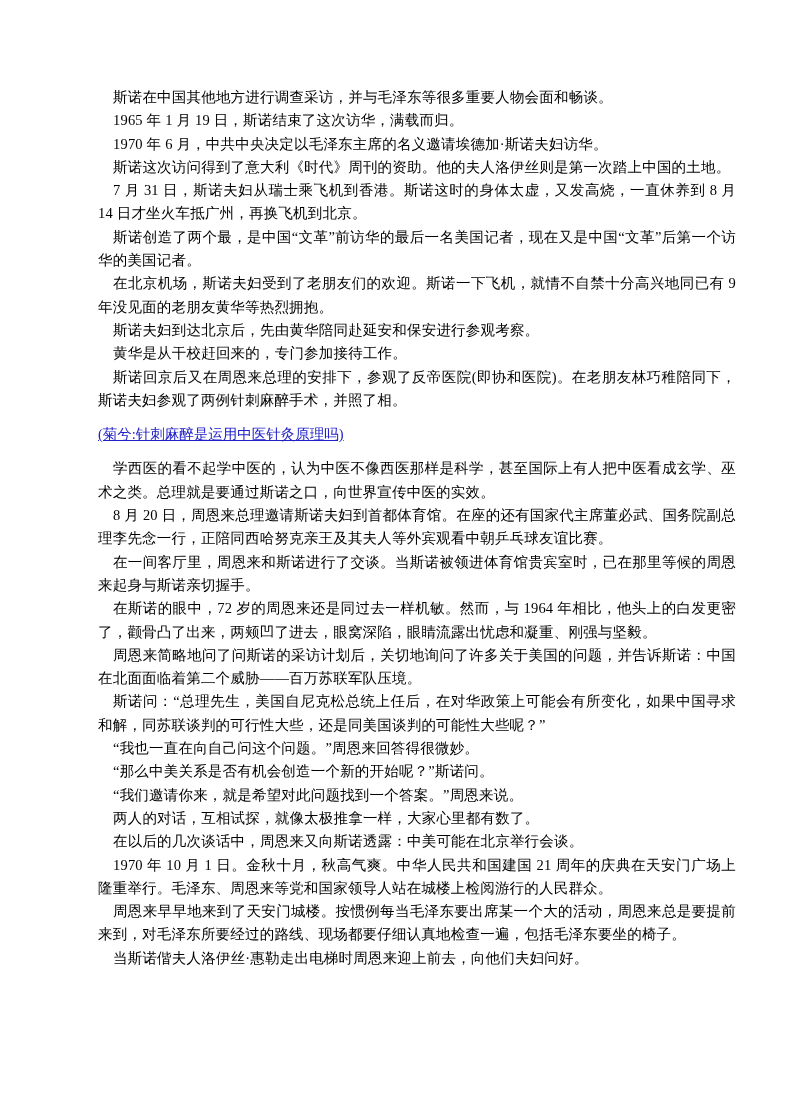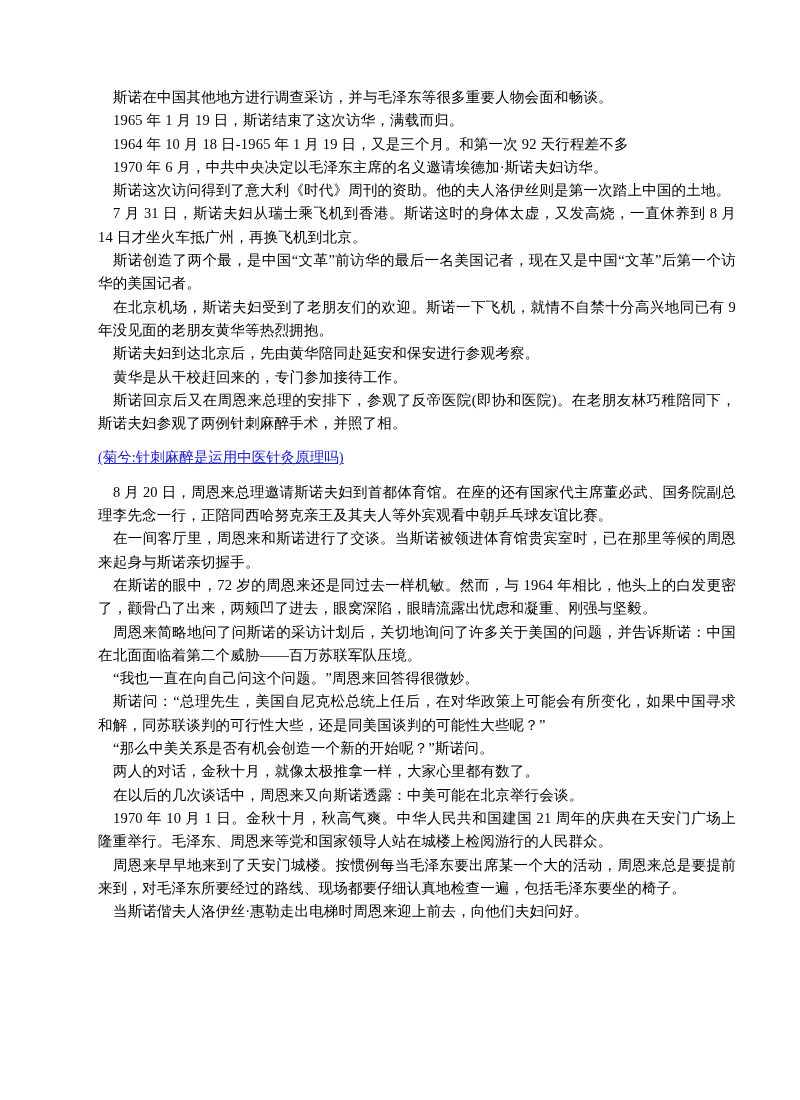--- a/index.html
+++ b/index.html
@@ -43,39 +43,40 @@
   }
 </style>
 </head>
 <body>
 
 <div class="page">
   <div class="doc">
     <div>
         <p class="para">斯诺在中国其他地方进行调查采访，并与毛泽东等很多重要人物会面和畅谈。</p>
         <p class="para">1965 年 1 月 19 日，斯诺结束了这次访华，满载而归。</p>
-        <p class="para">1964 年 10 月 18 日-1965 年 1 月 19 日，又是三个月。和第一次 92 天行程差不多</p>
         <p class="para">1970 年 6 月，中共中央决定以毛泽东主席的名义邀请埃德加·斯诺夫妇访华。</p>
         <p class="para">斯诺这次访问得到了意大利《时代》周刊的资助。他的夫人洛伊丝则是第一次踏上中国的土地。</p>
         <p class="para">7 月 31 日，斯诺夫妇从瑞士乘飞机到香港。斯诺这时的身体太虚，又发高烧，一直休养到 8 月 14 日才坐火车抵广州，再换飞机到北京。</p>
         <p class="para">斯诺创造了两个最，是中国“文革”前访华的最后一名美国记者，现在又是中国“文革”后第一个访华的美国记者。</p>
         <p class="para">在北京机场，斯诺夫妇受到了老朋友们的欢迎。斯诺一下飞机，就情不自禁十分高兴地同已有 9 年没见面的老朋友黄华等热烈拥抱。</p>
         <p class="para">斯诺夫妇到达北京后，先由黄华陪同赴延安和保安进行参观考察。</p>
         <p class="para">黄华是从干校赶回来的，专门参加接待工作。</p>
         <p class="para">斯诺回京后又在周恩来总理的安排下，参观了反帝医院(即协和医院)。在老朋友林巧稚陪同下，斯诺夫妇参观了两例针刺麻醉手术，并照了相。</p>
       </div>
     <div class="heading" style="color: rgb(33, 33, 200);">(菊兮:针刺麻醉是运用中医针灸原理吗)</div>
     <div>
+        <p class="para">学西医的看不起学中医的，认为中医不像西医那样是科学，甚至国际上有人把中医看成玄学、巫术之类。总理就是要通过斯诺之口，向世界宣传中医的实效。</p>
         <p class="para">8 月 20 日，周恩来总理邀请斯诺夫妇到首都体育馆。在座的还有国家代主席董必武、国务院副总理李先念一行，正陪同西哈努克亲王及其夫人等外宾观看中朝乒乓球友谊比赛。</p>
         <p class="para">在一间客厅里，周恩来和斯诺进行了交谈。当斯诺被领进体育馆贵宾室时，已在那里等候的周恩来起身与斯诺亲切握手。</p>
         <p class="para">在斯诺的眼中，72 岁的周恩来还是同过去一样机敏。然而，与 1964 年相比，他头上的白发更密了，颧骨凸了出来，两颊凹了进去，眼窝深陷，眼睛流露出忧虑和凝重、刚强与坚毅。</p>
         <p class="para">周恩来简略地问了问斯诺的采访计划后，关切地询问了许多关于美国的问题，并告诉斯诺：中国在北面面临着第二个威胁——百万苏联军队压境。</p>
+        <p class="para">斯诺问：“总理先生，美国自尼克松总统上任后，在对华政策上可能会有所变化，如果中国寻求和解，同苏联谈判的可行性大些，还是同美国谈判的可能性大些呢？”</p>
         <p class="para">“我也一直在向自己问这个问题。”周恩来回答得很微妙。</p>
-        <p class="para">斯诺问：“总理先生，美国自尼克松总统上任后，在对华政策上可能会有所变化，如果中国寻求和解，同苏联谈判的可行性大些，还是同美国谈判的可能性大些呢？”</p>
         <p class="para">“那么中美关系是否有机会创造一个新的开始呢？”斯诺问。</p>
-        <p class="para">两人的对话，金秋十月，就像太极推拿一样，大家心里都有数了。</p>
+        <p class="para">“我们邀请你来，就是希望对此问题找到一个答案。”周恩来说。</p>
+        <p class="para">两人的对话，互相试探，就像太极推拿一样，大家心里都有数了。</p>
         <p class="para">在以后的几次谈话中，周恩来又向斯诺透露：中美可能在北京举行会谈。</p>
         <p class="para">1970 年 10 月 1 日。金秋十月，秋高气爽。中华人民共和国建国 21 周年的庆典在天安门广场上隆重举行。毛泽东、周恩来等党和国家领导人站在城楼上检阅游行的人民群众。</p>
         <p class="para">周恩来早早地来到了天安门城楼。按惯例每当毛泽东要出席某一个大的活动，周恩来总是要提前来到，对毛泽东所要经过的路线、现场都要仔细认真地检查一遍，包括毛泽东要坐的椅子。</p>
         <p class="para">当斯诺偕夫人洛伊丝·惠勒走出电梯时周恩来迎上前去，向他们夫妇问好。</p>
       </div>
   </div>
 </div>
 
 </body></html>

